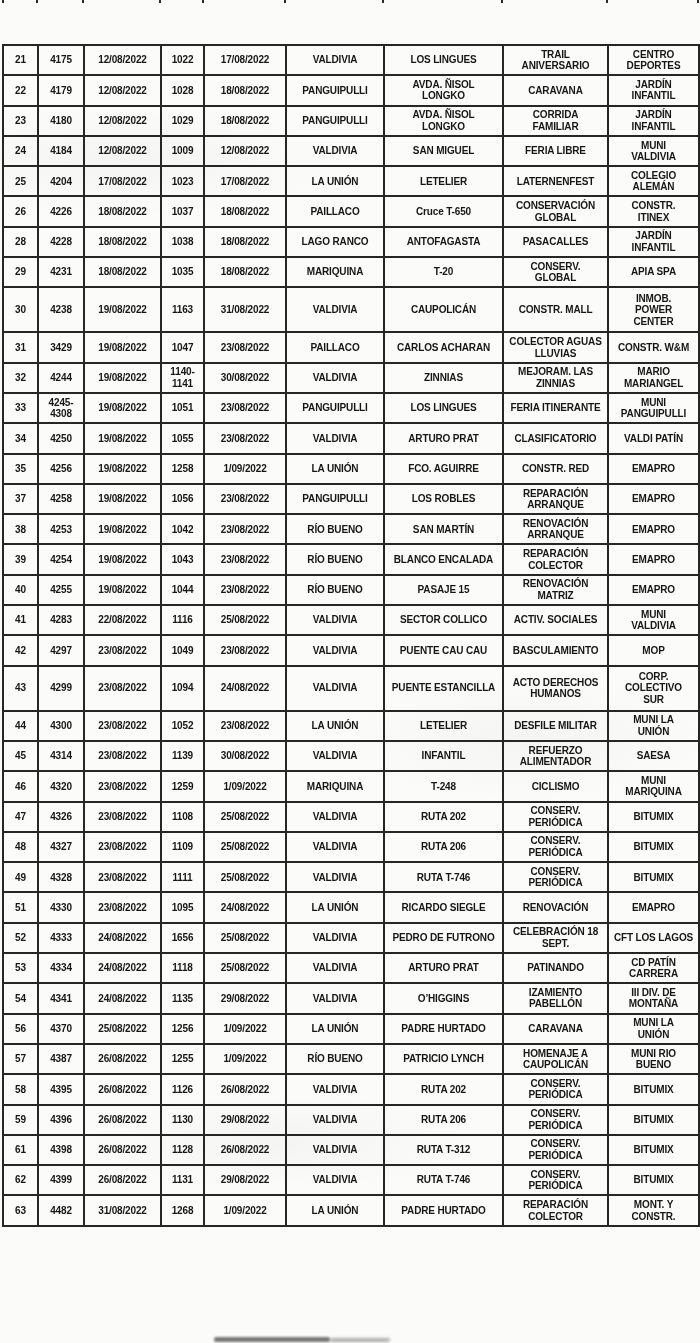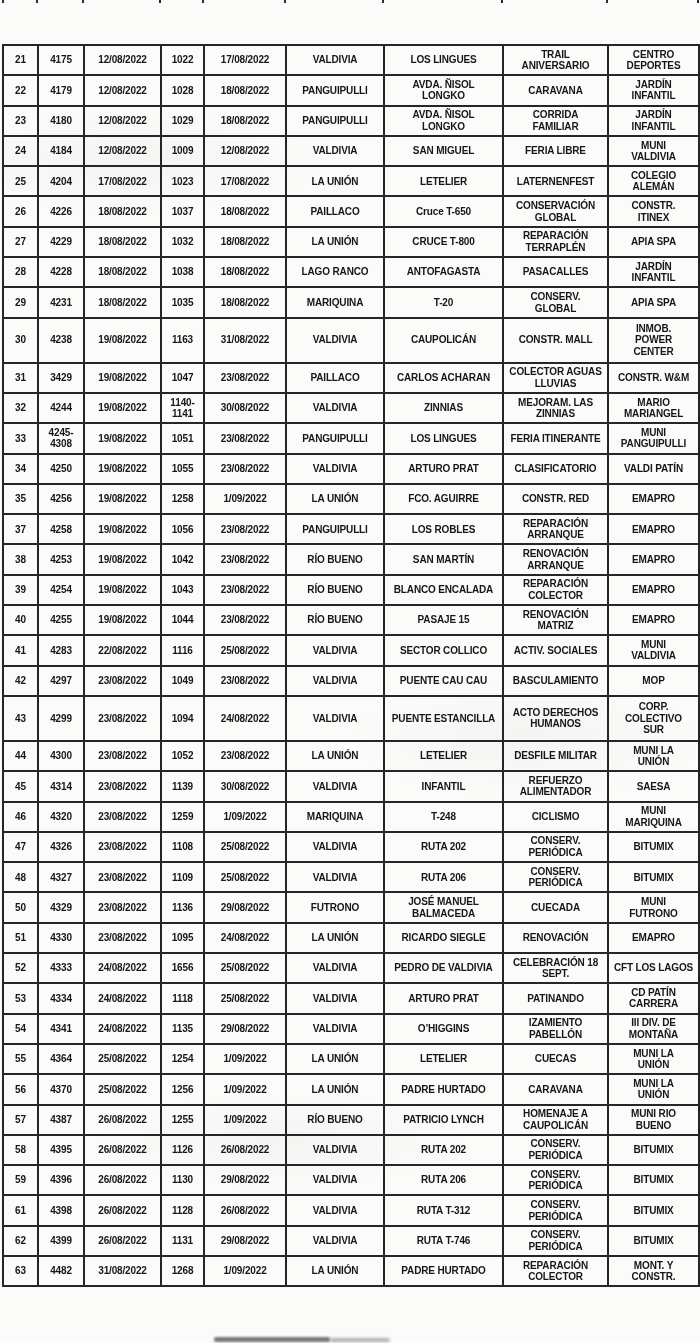--- a/index.html
+++ b/index.html
@@ -181,32 +181,20 @@
           <td>1037</td>
           <td>18/08/2022</td>
           <td>PAILLACO</td>
           <td>Cruce T-650</td>
           <td>CONSERVACIÓN
 GLOBAL</td>
           <td>CONSTR.
 ITINEX</td>
         </tr>
         <tr>
-          <td>27</td>
-          <td>4229</td>
-          <td>18/08/2022</td>
-          <td>1032</td>
-          <td>18/08/2022</td>
-          <td>LA UNIÓN</td>
-          <td>CRUCE T-800</td>
-          <td>REPARACIÓN
-TERRAPLÉN</td>
-          <td>APIA SPA</td>
-        </tr>
-        <tr>
           <td>28</td>
           <td>4228</td>
           <td>18/08/2022</td>
           <td>1038</td>
           <td>18/08/2022</td>
           <td>LAGO RANCO</td>
           <td>ANTOFAGASTA</td>
           <td>PASACALLES</td>
           <td>JARDÍN
 INFANTIL</td>
@@ -436,51 +424,50 @@
           <td>23/08/2022</td>
           <td>1109</td>
           <td>25/08/2022</td>
           <td>VALDIVIA</td>
           <td>RUTA 206</td>
           <td>CONSERV.
 PERIÓDICA</td>
           <td>BITUMIX</td>
         </tr>
         <tr>
-          <td>50</td>
-          <td>4329</td>
-          <td>23/08/2022</td>
-          <td>1136</td>
-          <td>29/08/2022</td>
-          <td>FUTRONO</td>
-          <td>JOSÉ MANUEL
-BALMACEDA</td>
-          <td>CUECADA</td>
-          <td>MUNI
-FUTRONO</td>
+          <td>49</td>
+          <td>4328</td>
+          <td>23/08/2022</td>
+          <td>1111</td>
+          <td>25/08/2022</td>
+          <td>VALDIVIA</td>
+          <td>RUTA T-746</td>
+          <td>CONSERV.
+PERIÓDICA</td>
+          <td>BITUMIX</td>
         </tr>
         <tr>
           <td>51</td>
           <td>4330</td>
           <td>23/08/2022</td>
           <td>1095</td>
           <td>24/08/2022</td>
           <td>LA UNIÓN</td>
           <td>RICARDO SIEGLE</td>
           <td>RENOVACIÓN</td>
           <td>EMAPRO</td>
         </tr>
         <tr>
           <td>52</td>
           <td>4333</td>
           <td>24/08/2022</td>
           <td>1656</td>
           <td>25/08/2022</td>
           <td>VALDIVIA</td>
-          <td>PEDRO DE VALDIVIA</td>
+          <td>PEDRO DE FUTRONO</td>
           <td>CELEBRACIÓN 18
 SEPT.</td>
           <td>CFT LOS LAGOS</td>
         </tr>
         <tr>
           <td>53</td>
           <td>4334</td>
           <td>24/08/2022</td>
           <td>1118</td>
           <td>25/08/2022</td>
@@ -495,32 +482,20 @@
           <td>4341</td>
           <td>24/08/2022</td>
           <td>1135</td>
           <td>29/08/2022</td>
           <td>VALDIVIA</td>
           <td>O’HIGGINS</td>
           <td>IZAMIENTO
 PABELLÓN</td>
           <td>III DIV. DE
 MONTAÑA</td>
-        </tr>
-        <tr>
-          <td>55</td>
-          <td>4364</td>
-          <td>25/08/2022</td>
-          <td>1254</td>
-          <td>1/09/2022</td>
-          <td>LA UNIÓN</td>
-          <td>LETELIER</td>
-          <td>CUECAS</td>
-          <td>MUNI LA
-UNIÓN</td>
         </tr>
         <tr>
           <td>56</td>
           <td>4370</td>
           <td>25/08/2022</td>
           <td>1256</td>
           <td>1/09/2022</td>
           <td>LA UNIÓN</td>
           <td>PADRE HURTADO</td>
           <td>CARAVANA</td>

